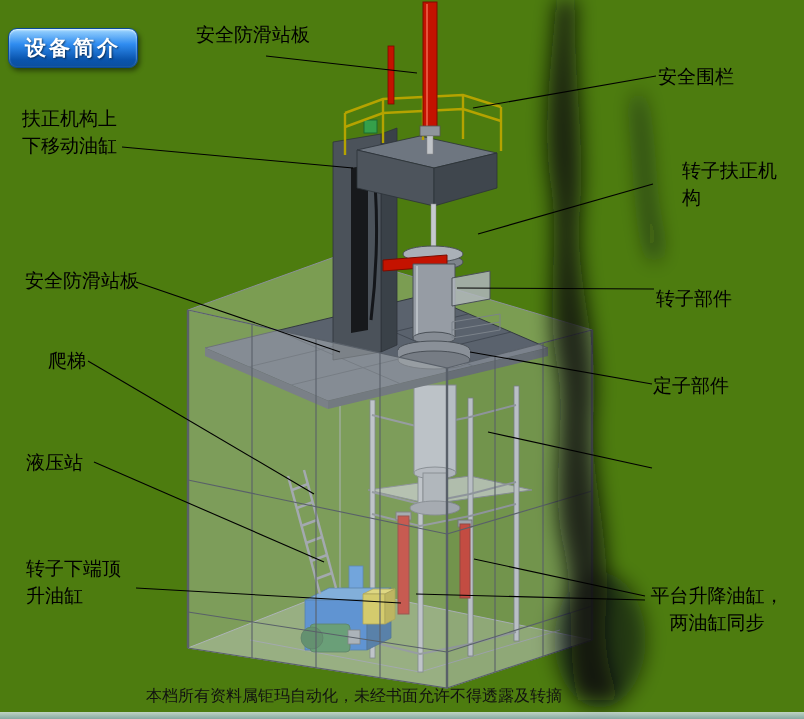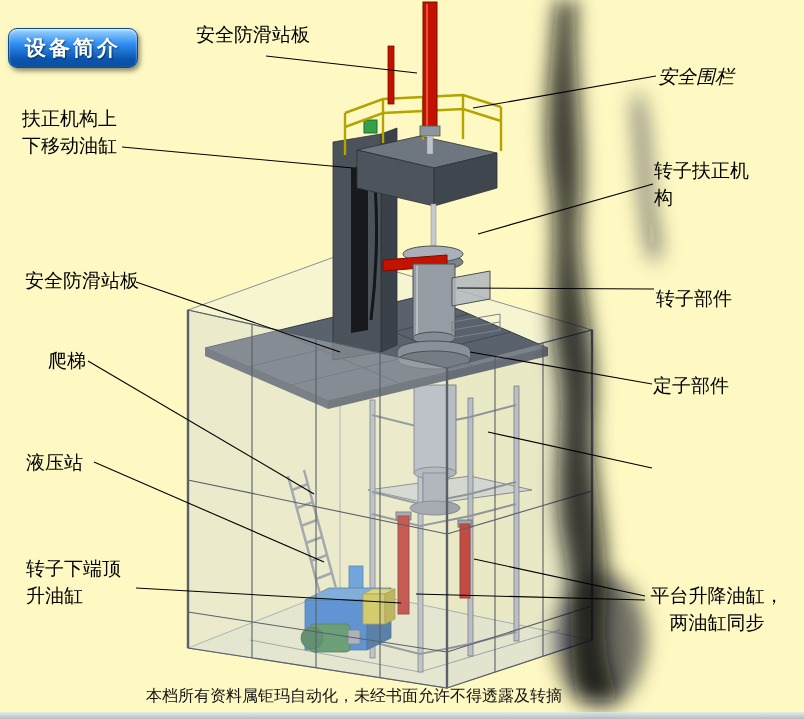--- a/index.html
+++ b/index.html
@@ -1,17 +1,17 @@
 <!DOCTYPE html>
 <html><head>
 <meta charset="utf-8">
 <style>
   html,body{margin:0;padding:0;background:#ffffff;}
   .stage{
-    position:relative;width:804px;height:719px;background:#fef9c3;overflow:hidden;
+    position:relative;width:804px;height:719px;background:#4d7c0f;overflow:hidden;
     font-family:"Liberation Sans",sans-serif;
   }
   .stage svg{position:absolute;left:0;top:0;}
   .badge{
     position:absolute;left:8px;top:28px;width:128px;height:38px;
     border-radius:9px;
     background:linear-gradient(180deg,#9ed6ff 0%,#2f8cf0 40%,#0a55ae 80%,#0c4f9e 100%);
     border:1px solid #0a4a96;
     box-shadow:2px 3px 5px rgba(0,0,0,.45), inset 0 1px 2px rgba(255,255,255,.8);
     color:#fff;font-size:21px;font-weight:bold;letter-spacing:3px;
@@ -220,23 +220,23 @@
       <line x1="645" y1="596" x2="474" y2="559"></line>
       <line x1="645" y1="600" x2="416" y2="594"></line>
     </g>
   </svg>
 
   <div class="badge">
     <span>设备简介</span>
   </div>
 
   <div class="lbl w118" style="left:196px;top:22px;">安全防滑站板</div>
-  <div class="lbl" style="left:658px;top:64px;font-style:italic;">安全围栏</div>
+  <div class="lbl" style="left:658px;top:64px;">安全围栏</div>
   <div class="lbl w100" style="left:22px;top:106px;">扶正机构上下移动油缸</div>
-  <div class="lbl w100" style="left:654px;top:158px;">转子扶正机构</div>
+  <div class="lbl w100" style="left:682px;top:158px;">转子扶正机构</div>
   <div class="lbl" style="left:25px;top:268px;">安全防滑站板</div>
   <div class="lbl" style="left:656px;top:286px;">转子部件</div>
   <div class="lbl" style="left:48px;top:348px;">爬梯</div>
   <div class="lbl" style="left:653px;top:373px;">定子部件</div>
   <div class="lbl" style="left:26px;top:450px;">液压站</div>
   <div class="lbl w100" style="left:26px;top:556px;">转子下端顶升油缸</div>
   <div class="lbl w140" style="left:647px;top:583px;">平台升降油缸，两油缸同步</div>
 
   <div class="footer">本档所有资料属钜玛自动化，未经书面允许不得透露及转摘</div>
   <div class="bottom-strip"></div>

